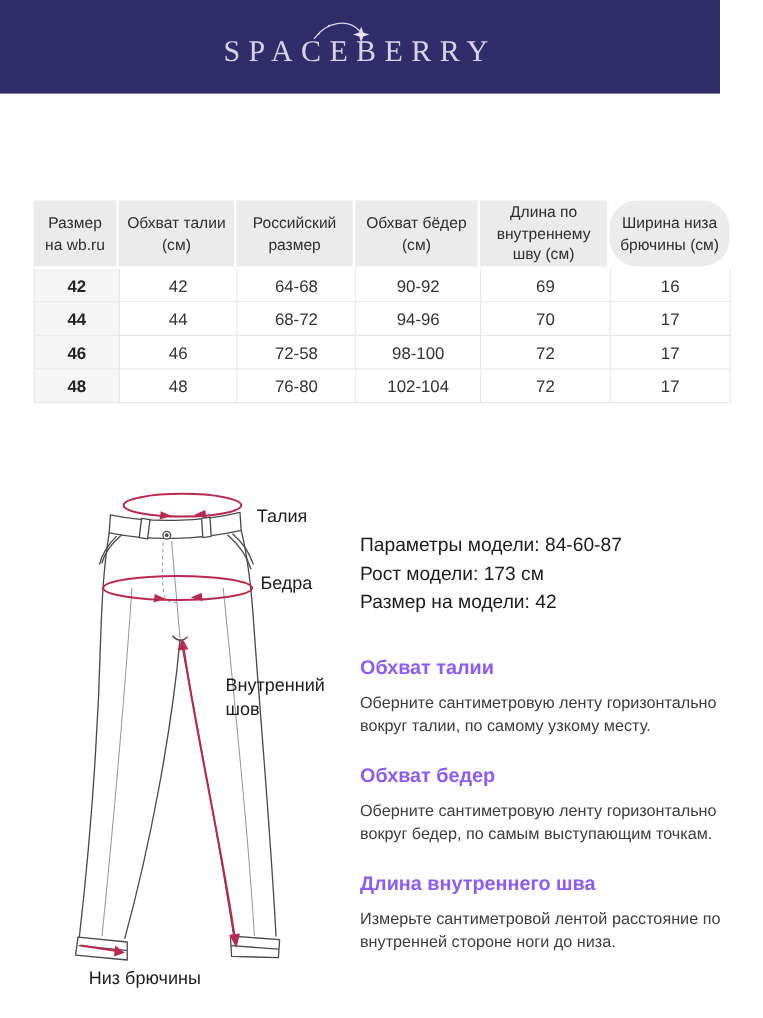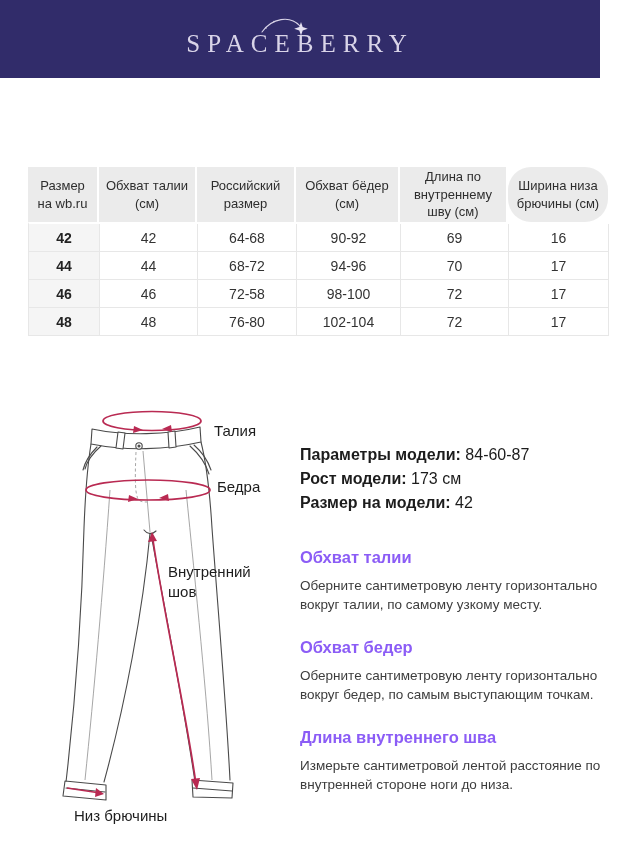--- a/index.html
+++ b/index.html
@@ -38,27 +38,27 @@
   }
   .td.size-col { background:#f5f5f5; font-weight:700; color:#222; }
 
   
   .pants-svg { position:absolute; left:40px; top:390px; }
   .diag-label {
     position:absolute; font-size:15px; font-weight:500; color:#1d1d1d; line-height:20px;
   }
   .lbl-waist  { left:214px; top:404px;margin-top:17px; }
   .lbl-hips   { left:217px; top:477px;text-align:center; }
-  .lbl-inseam { left:168px; top:562px; width:104px; }
+  .lbl-inseam { left:188px; top:562px; width:104px; }
   .lbl-hem    { left:74px;  top:806px; }
 
   
   .info-col { position:absolute; left:300px; top:443px; width:322px; }
   .model-line { font-size:16px; line-height:24px; color:#1c1c1c; }
-  .model-line .lbl { font-weight:700; }
+  .model-line .lbl { font-weight:400; }
   .model-line .val { font-weight:400; }
   .info-section h3 { font-size:16.5px; font-weight:700; color:#8b5cf6; margin:24px 0 9px 0; }
   .info-section.first h3 { margin-top:33px; }
   .info-section p { font-size:13.5px; line-height:19px; color:#3d3d3d; max-width:308px; }
 </style>
 </head>
 <body>
 
 <div class="brand-header">
   <div class="logo-wrap">

